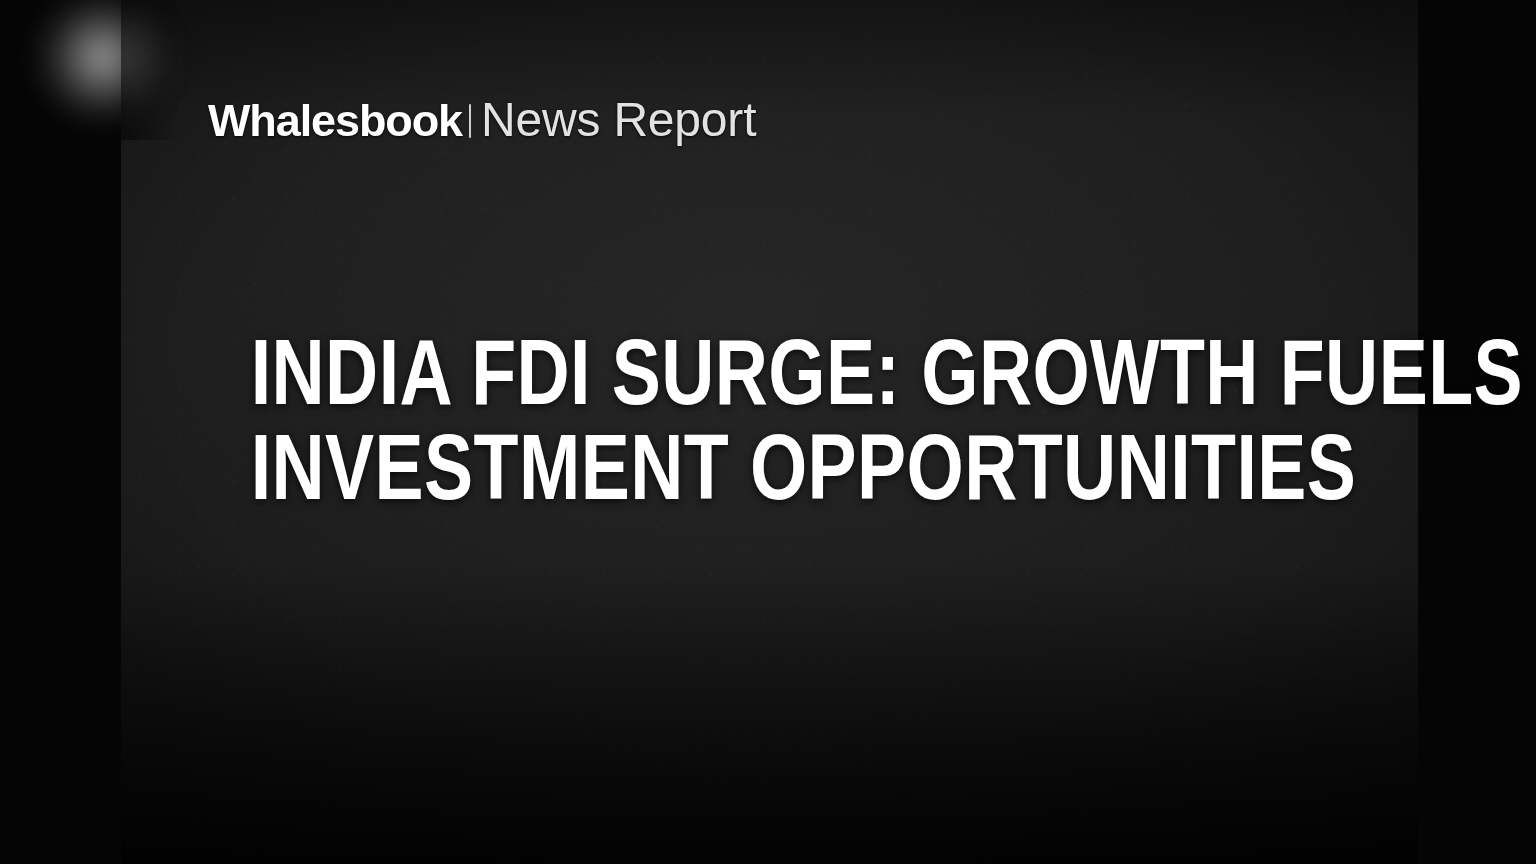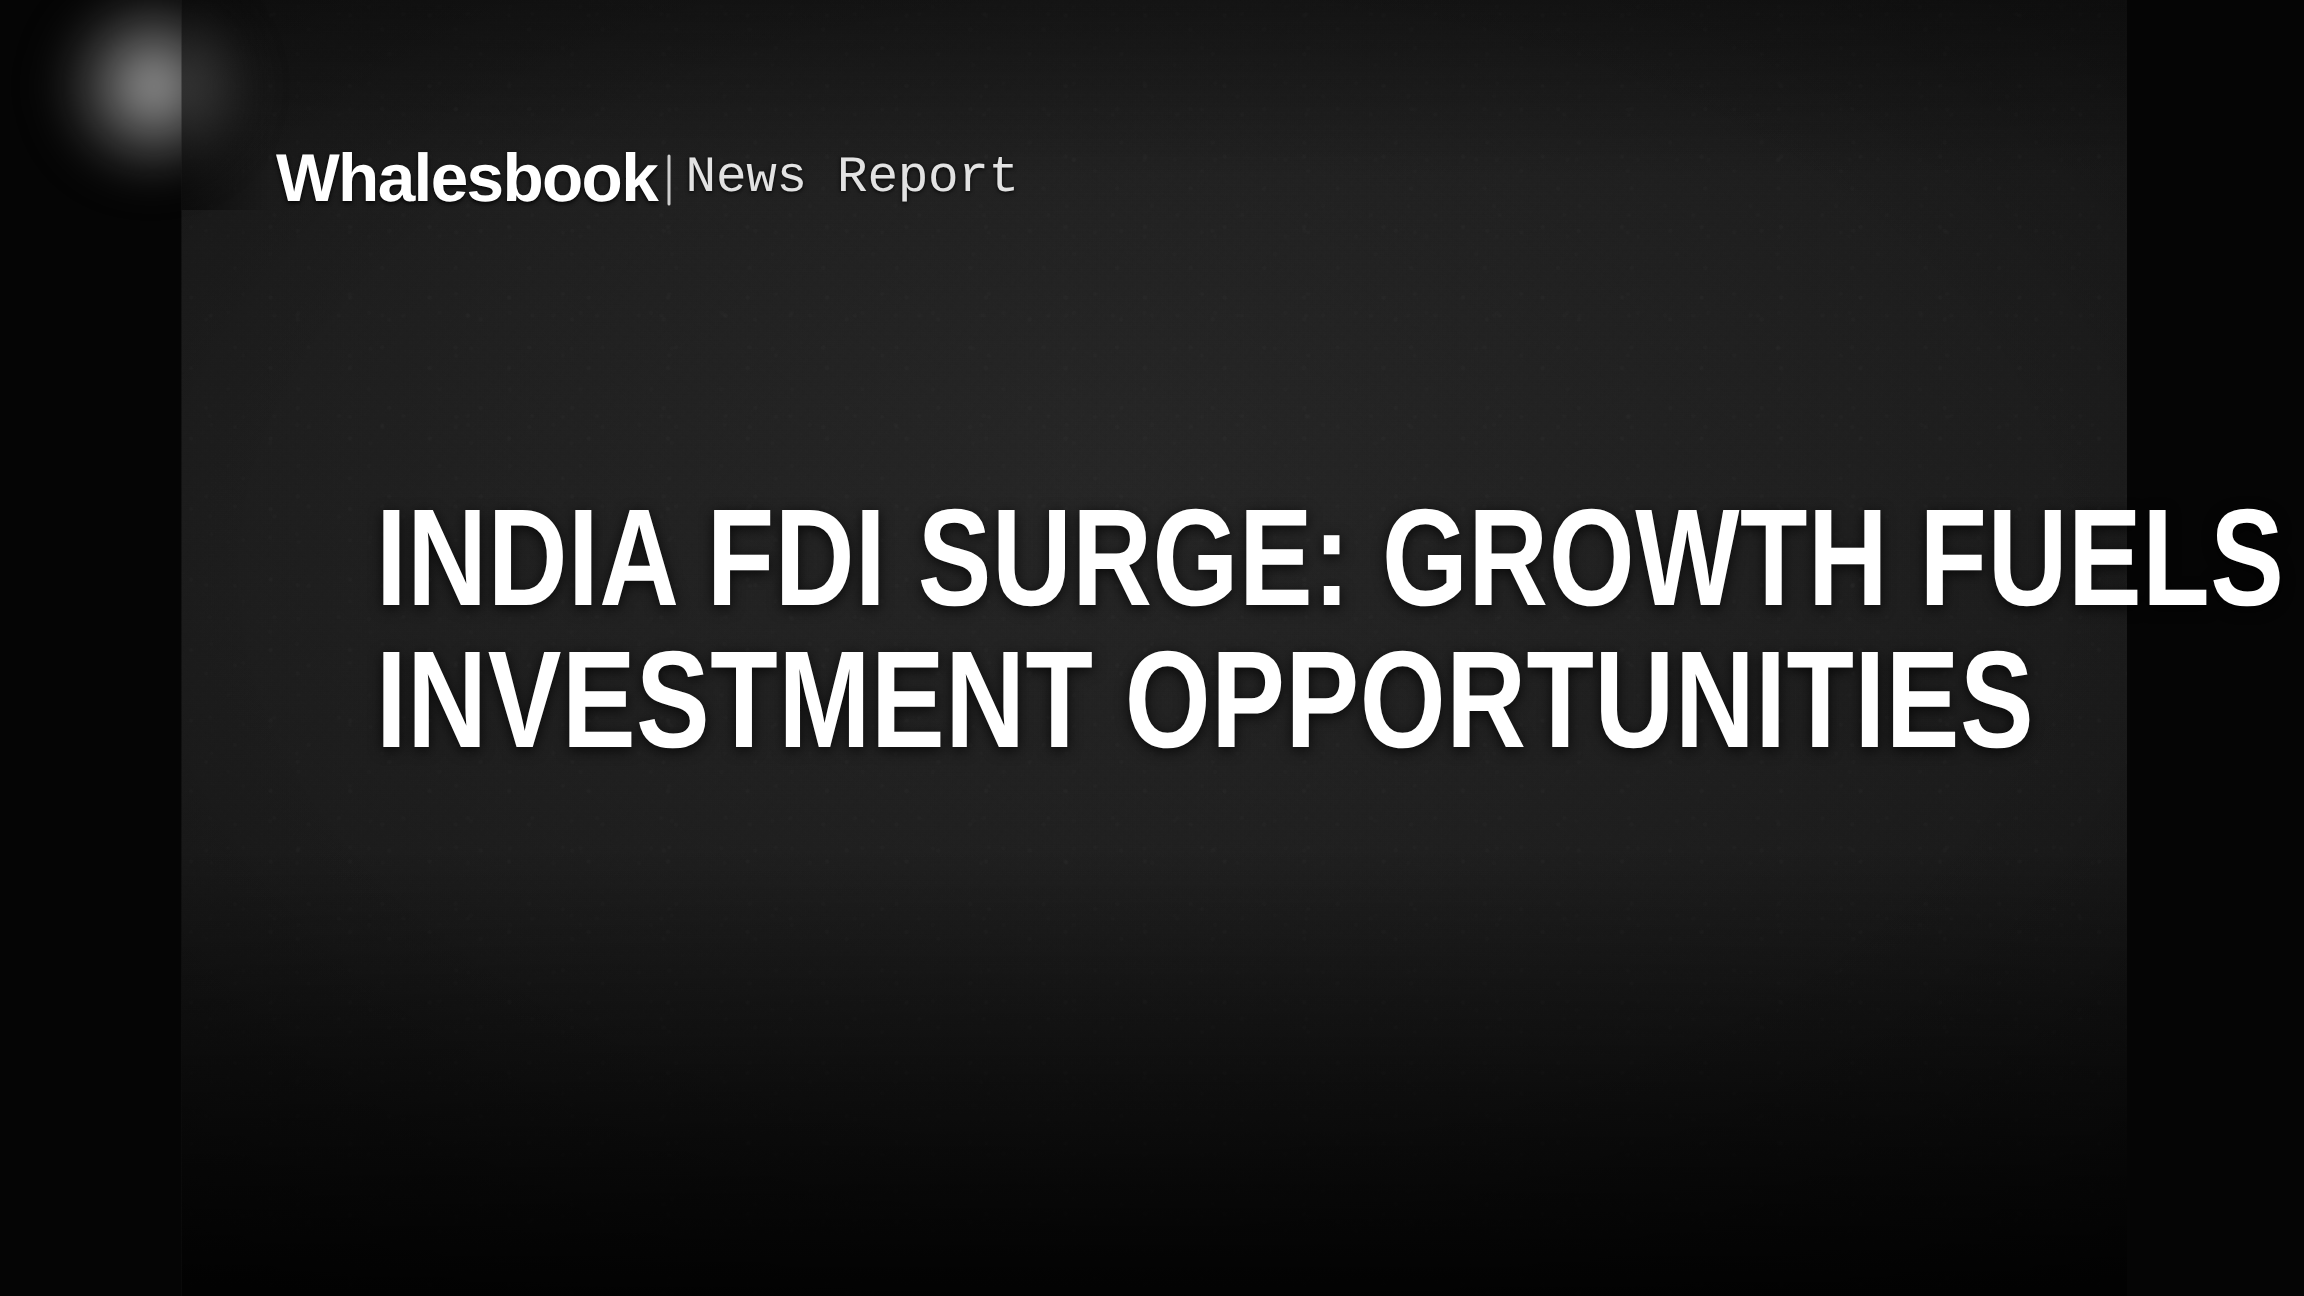--- a/index.html
+++ b/index.html
@@ -125,21 +125,21 @@
     top: 0;
     width: 60px;
     height: 140px;
     background: linear-gradient(90deg, rgba(0,0,0,0.55) 0%, rgba(0,0,0,0.0) 100%);
     pointer-events: none;
   }
 
   
   .brand {
     position: absolute;
-    left: 184px;
+    left: 208px;
     top: 96px;
     display: flex;
     align-items: center;
     white-space: nowrap;
     line-height: 1;
   }
   .brand-name {
     font-family: "Liberation Sans", sans-serif;
     font-weight: 700;
     font-size: 45px;
@@ -151,23 +151,23 @@
     width: 2px;
     height: 34px;
     margin: 0 10px 0 7px;
     background: #cfcfcf;
     border-radius: 1px;
     flex: none;
     position: relative;
     top: 1px;
   }
   .brand-sub {
-    font-family: Liberation Mono, monospace;
+    font-family: Liberation Sans, sans-serif;
     font-weight: 400;
-    font-size: 34px;
+    font-size: 48px;
     letter-spacing: -0.2px;
     color: #e2e2e2;
     text-shadow: 0 1px 3px rgba(0,0,0,0.85);
   }
 
   
   .headline {
     position: absolute;
     left: 121px;
     width: 1297px;

